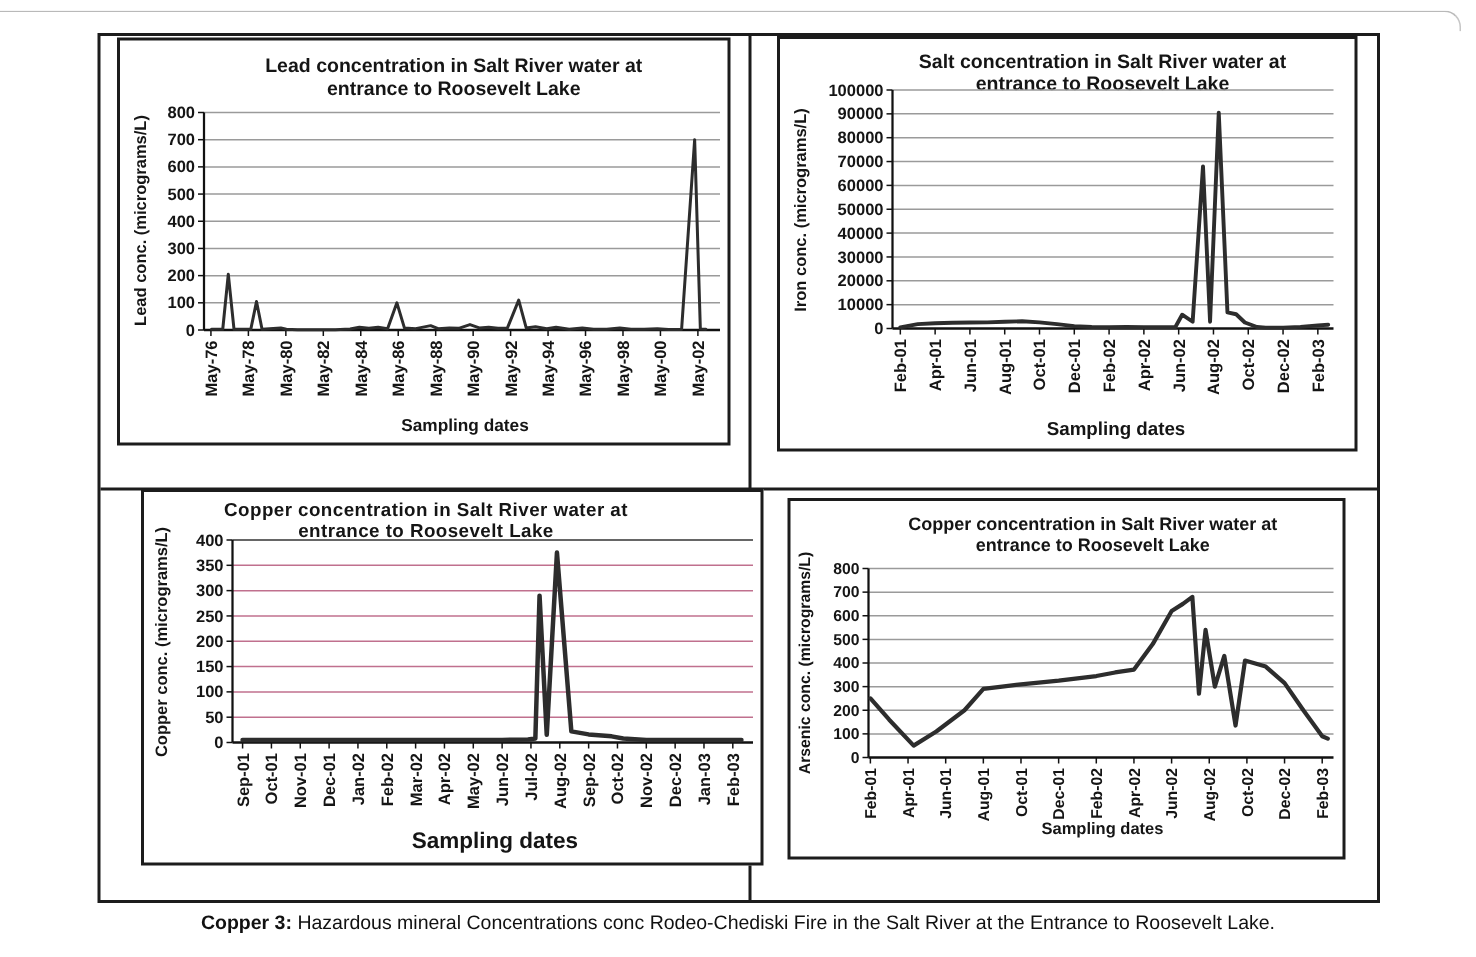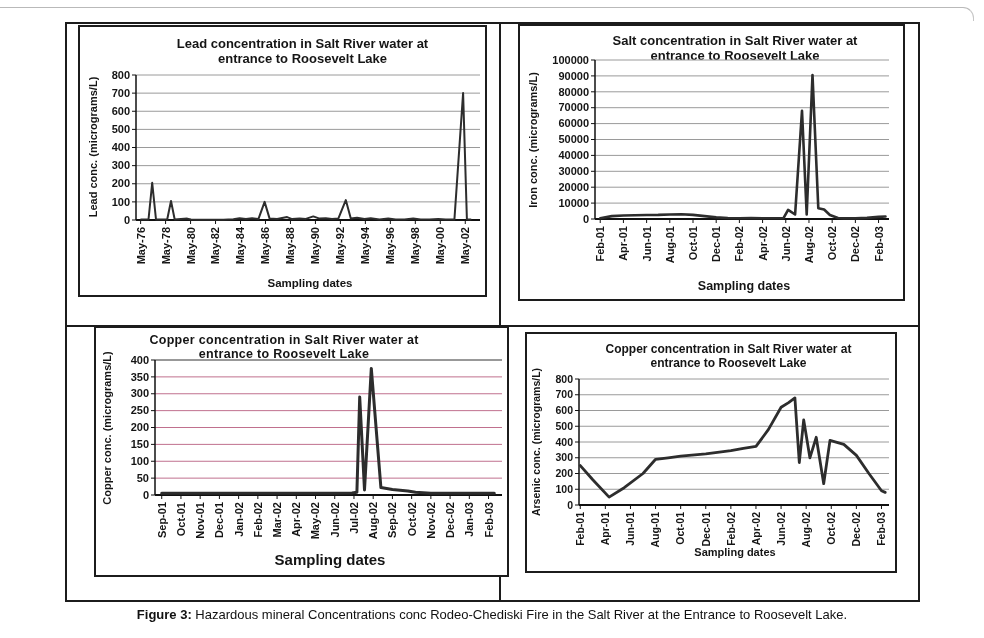--- a/index.html
+++ b/index.html
@@ -313,14 +313,14 @@
         <line x1="52" y1="45" x2="52" y2="171" stroke="#111111" stroke-width="1.5"></line>
         <line x1="52" y1="171" x2="362" y2="171" stroke="#111111" stroke-width="1.8"></line>
         <polyline points="53.3,131.6 65.8,145.8 82.1,163.1 97.2,153.7 116.0,139.5 128.6,125.3 141.1,123.8 153.7,122.2 178.8,119.8 203.9,116.7 216.4,114.3 229.0,112.4 241.5,95.4 254.1,73.3 261.6,68.6 267.9,63.9 272.3,128.5 276.7,85.9 282.9,123.8 289.2,103.3 296.7,149.7 303.0,106.4 316.8,110.4 329.4,121.4 341.9,139.5 354.5,156.8 358.2,158.4" fill="none" stroke="#2d2d2d" stroke-width="2.8" stroke-linejoin="round" stroke-linecap="round"></polyline>
         <text x="13" y="108" text-anchor="middle" transform="rotate(-90 13 108)" font-size="10.5" font-weight="bold" fill="#151515">Arsenic conc. (micrograms/L)</text>
         <text x="208" y="222" text-anchor="middle" font-size="11" font-weight="bold" fill="#151515">Sampling dates</text>
       </svg>
   </div>
 </div>
 
 <div class="caption">
-  <span class="cap-bold">Figure 3:</span><span> Hazardous mineral Concentrations conc Rodeo-Chediski Fire in the Salt River at the Entrance to Roosevelt Lake.</span>
+  <span class="cap-bold">Copper 3:</span><span> Hazardous mineral Concentrations conc Rodeo-Chediski Fire in the Salt River at the Entrance to Roosevelt Lake.</span>
 </div>
 
 </body></html>

